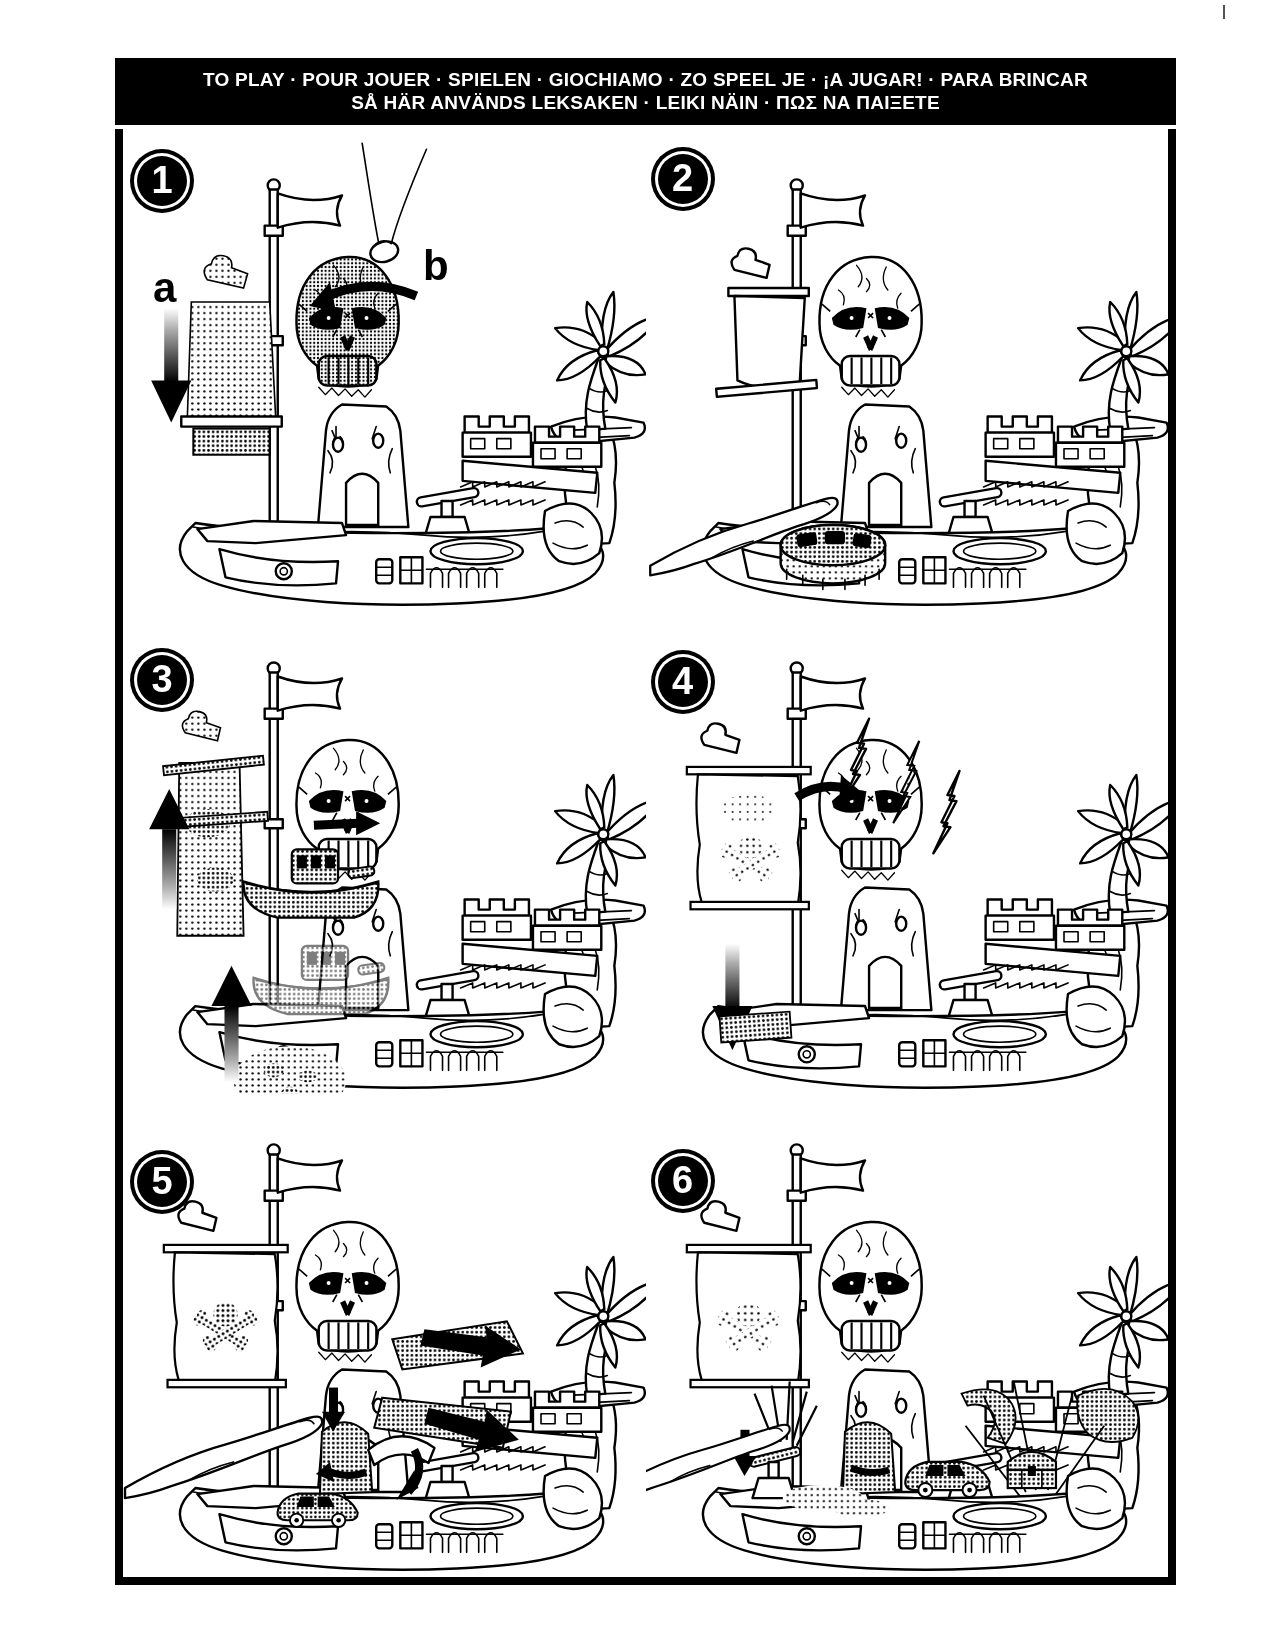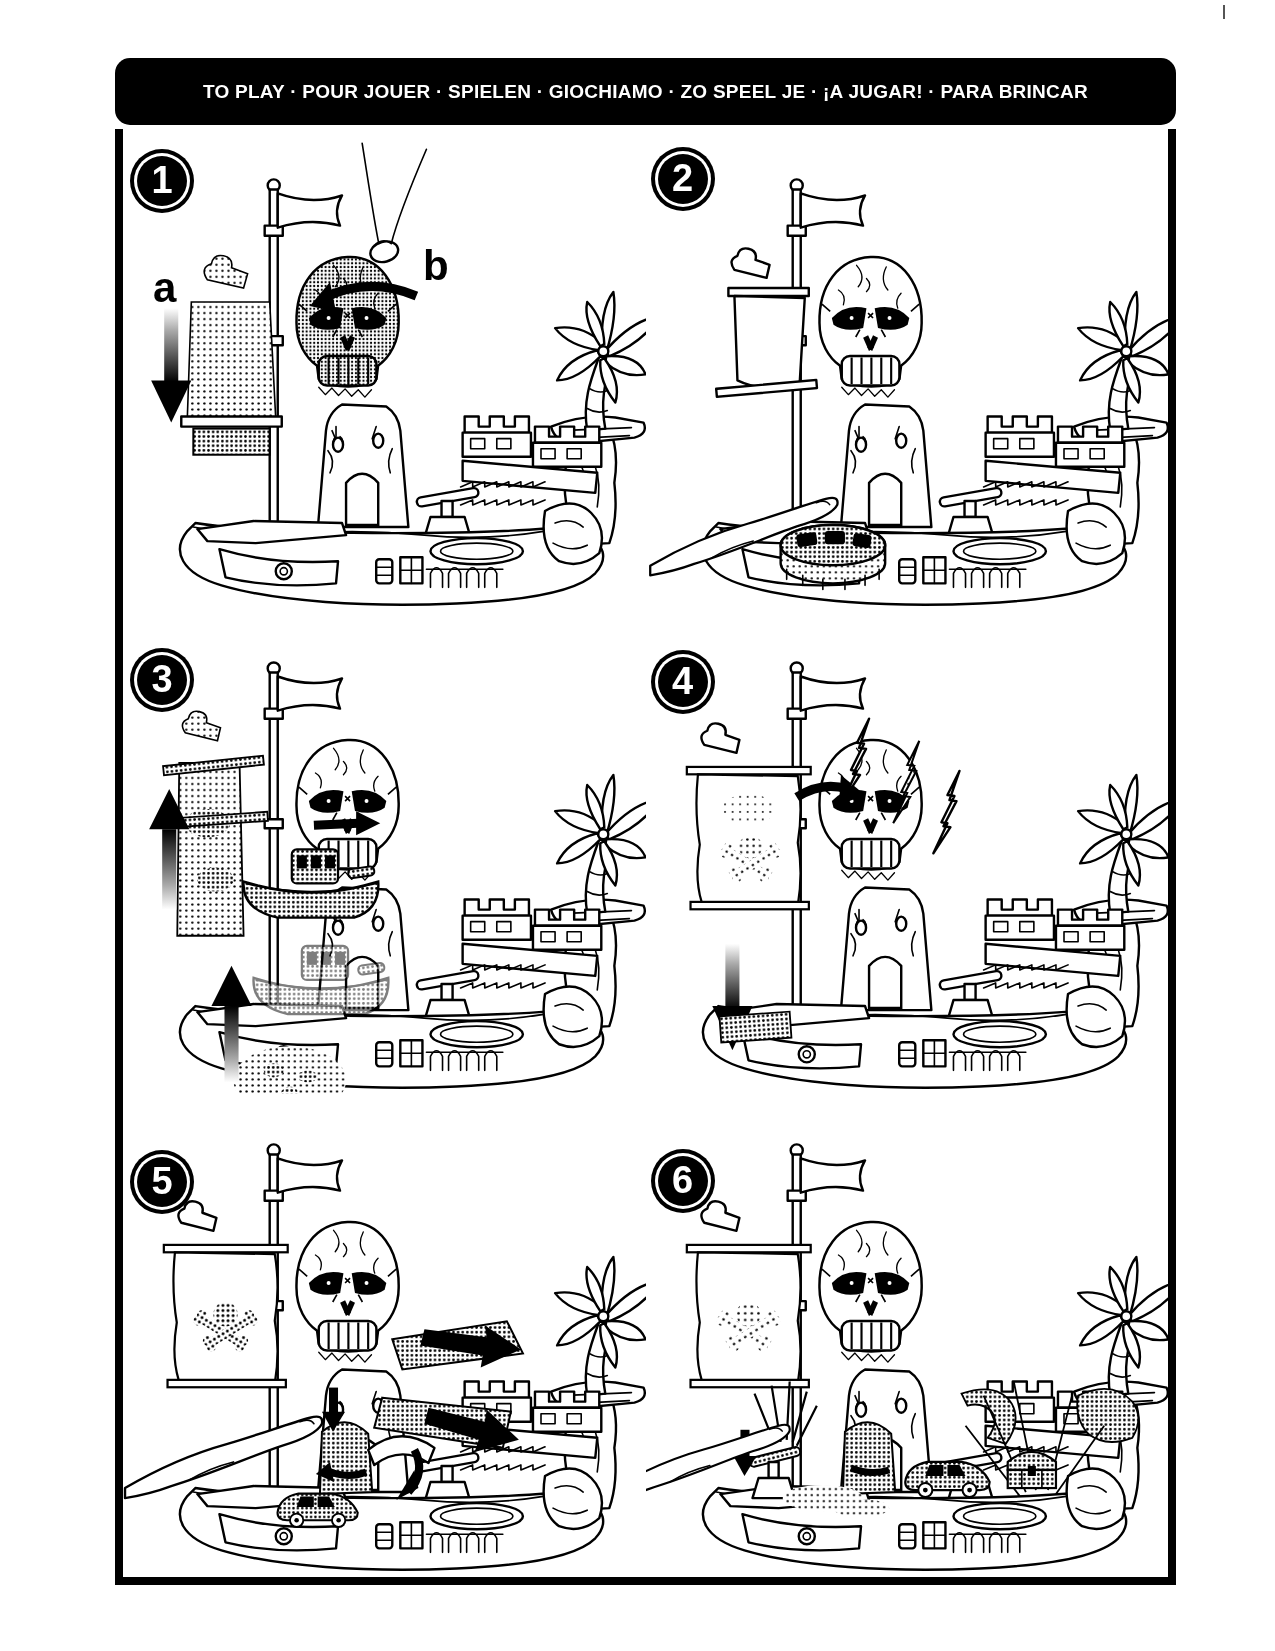--- a/index.html
+++ b/index.html
@@ -5,21 +5,21 @@
   html,body{margin:0;padding:0;}
   body{
     width:1275px;height:1651px;position:relative;background:#ffffff;
     font-family:"Liberation Sans", sans-serif;color:#000;
     -webkit-font-smoothing:antialiased;overflow:hidden;
   }
   .corner-tick{position:absolute;left:1223px;top:5px;width:2px;height:14px;background:#555;}
   .sheet{position:absolute;left:115px;top:58px;width:1061px;}
   .header-bar{
     background:#000;color:#fff;height:67px;box-sizing:border-box;
-    display:flex;flex-direction:column;justify-content:center;align-items:center;gap:1px;border-radius:15px;
+    display:flex;flex-direction:column;justify-content:center;align-items:center;gap:1px;
   }
   .header-bar .hline{
     font-weight:bold;font-size:19px;letter-spacing:0.25px;line-height:22px;white-space:nowrap;
   }
   .frame{
     margin-top:4px;height:1448px;box-sizing:content-box;
     border-left:8px solid #000;border-right:8px solid #000;border-bottom:8px solid #000;
     width:1045px;
   }
   .grid{display:grid;grid-template-columns:1fr 1fr;grid-template-rows:1fr 1fr 1fr;width:100%;height:100%;}
@@ -225,20 +225,21 @@
     <path d="M60,62 q20,-12 44,-18" class="ln2"></path>
   </g>
 </defs>
 </svg>
 
 <div class="corner-tick"></div>
 
 <div class="sheet">
   <header class="header-bar">
     <div class="hline">TO PLAY · POUR JOUER · SPIELEN · GIOCHIAMO · ZO SPEEL JE · ¡A JUGAR! · PARA BRINCAR</div>
+    <div class="hline">SÅ HÄR ANVÄNDS LEKSAKEN · LEIKI NÄIN · ΠΩΣ ΝΑ ΠΑΙΞΕΤΕ</div>
   </header>
 
   <div class="frame">
     <div class="grid">
 
       <section class="panel panel-1">
         <div class="badge">
             <span>1</span>
           </div>
         <div class="steplabel lbl-a">a</div>

